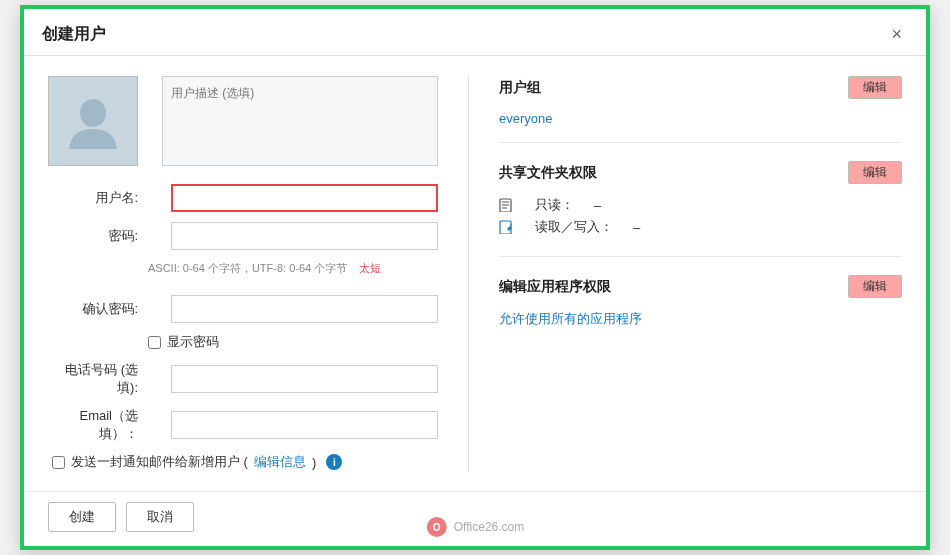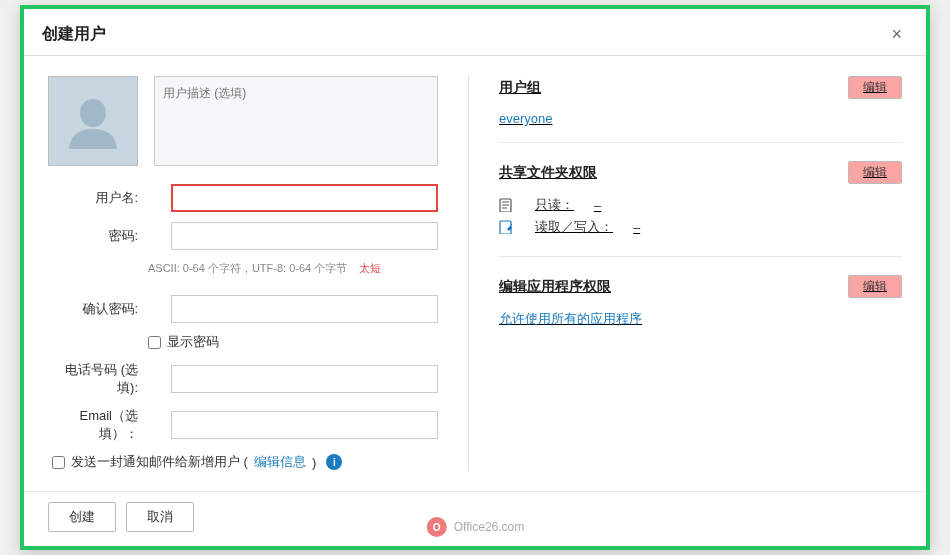--- a/index.html
+++ b/index.html
@@ -48,21 +48,21 @@
       padding: 20px 24px 20px 24px;
       gap: 0;
     }
     
     .left-panel {
       flex: 0 0 420px;
       padding-right: 30px;
     }
     .avatar-row {
       display: flex;
-      gap: 16px;
+      gap: 24px;
       margin-bottom: 18px;
     }
     .avatar-box {
       width: 90px;
       height: 90px;
       border: 1px solid #bbb;
       background: #c8d6e0;
       display: flex;
       align-items: center;
       justify-content: center;
@@ -188,21 +188,20 @@
       padding: 2px 14px;
       font-size: 12px;
       color: #333;
       cursor: pointer;
       border-radius: 2px;
     }
     .section-content {
       margin-bottom: 18px;
       padding-bottom: 16px;
       border-bottom: 1px solid #e8e8e8;
-      text-decoration: underline;
     }
     .section-link {
       color: #1a7bbf;
       font-size: 13px;
       cursor: pointer;
       text-decoration: none;
     }
     .perm-row {
       display: flex;
       align-items: center;

